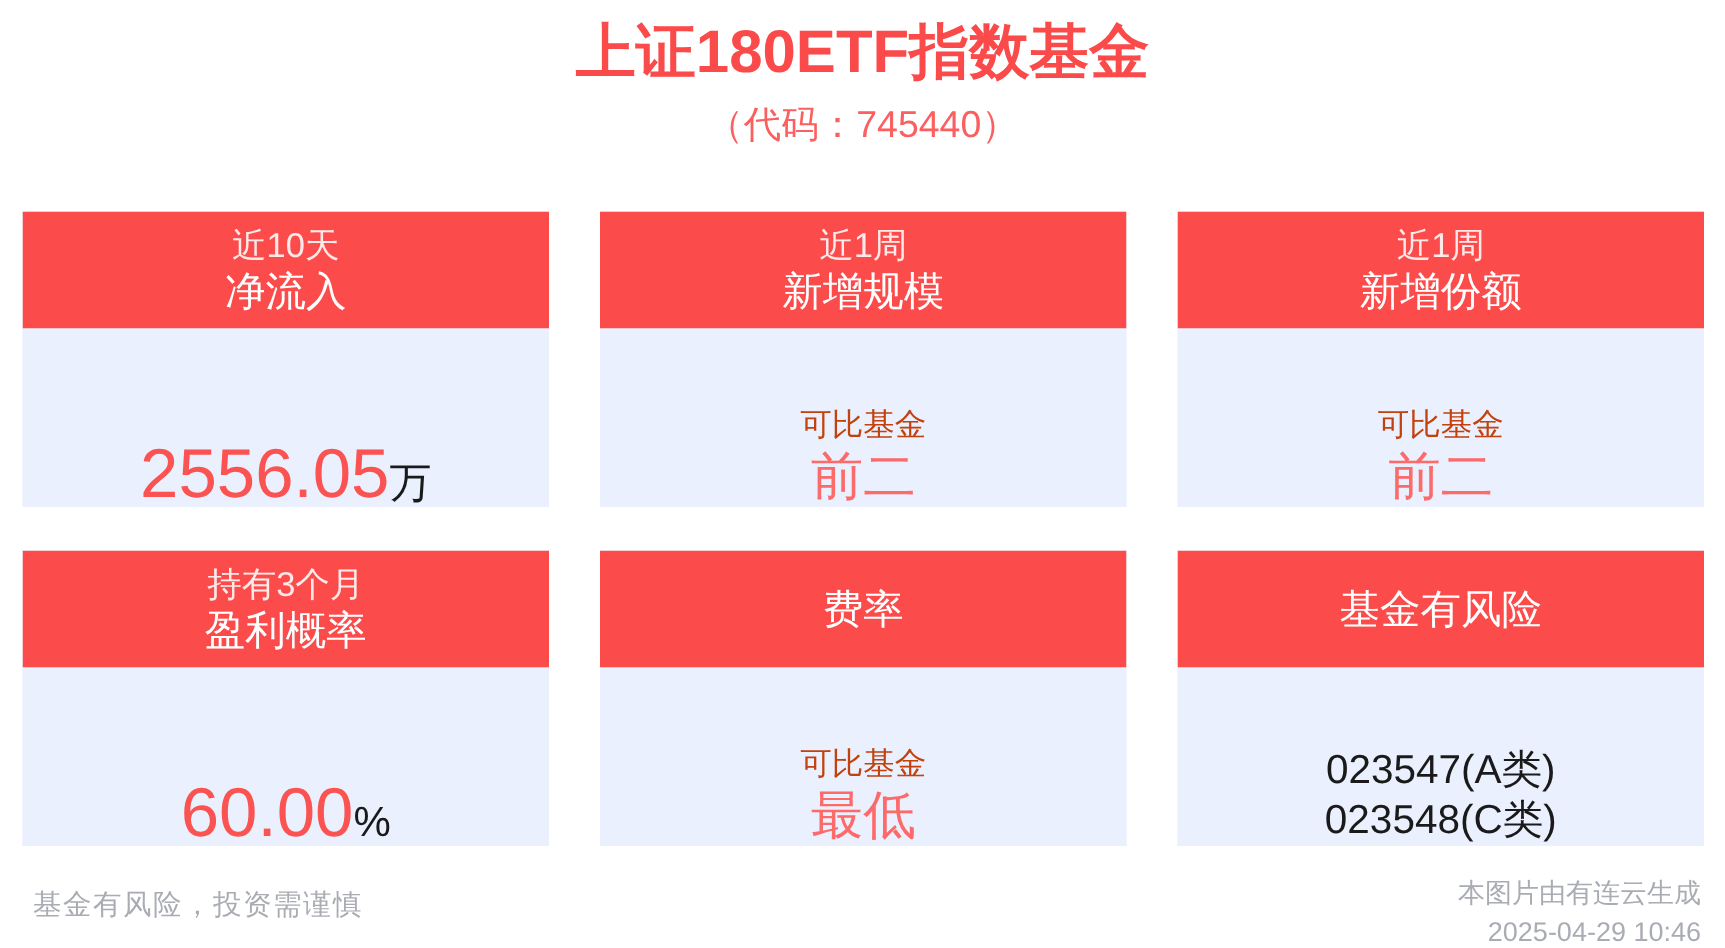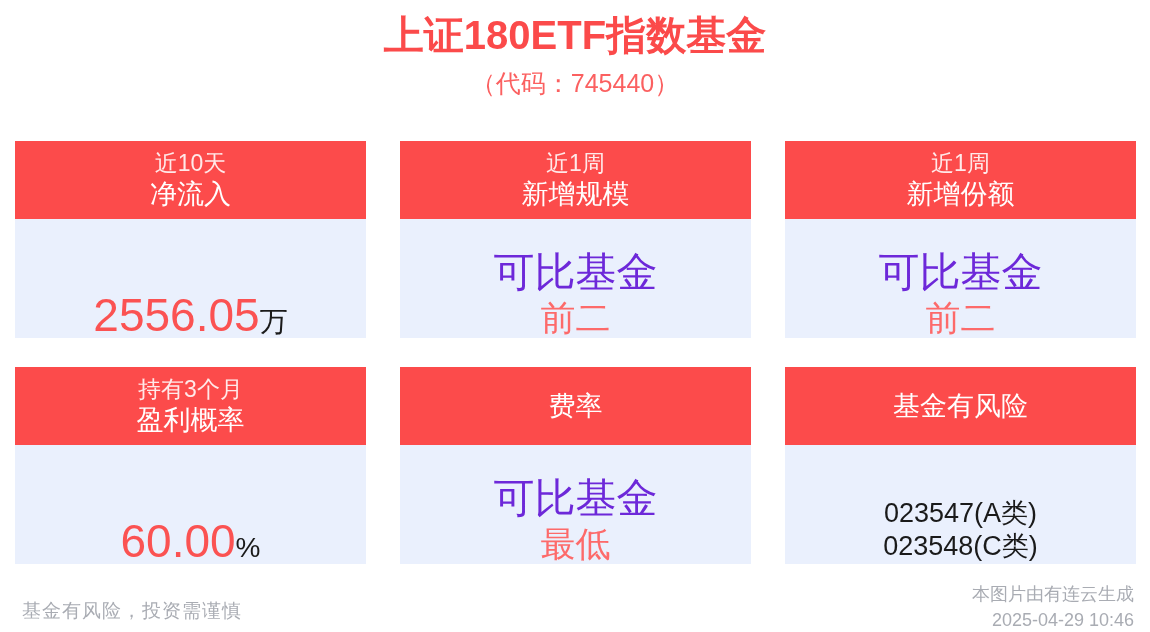--- a/index.html
+++ b/index.html
@@ -102,22 +102,22 @@
     line-height: 1;
   }
   .val-row {
     display: flex;
     align-items: baseline;
     justify-content: center;
   }
 
   
   .val-line-top {
-    font-size: 41px;
-    color: #6d28d9;
+    font-size: 21px;
+    color: #c2410c;
     line-height: 1.18;
   }
   .val-line-bottom {
     font-size: 35px;
     color: #fd6a6a;
     line-height: 1.18;
   }
 
   
   .code-line {
@@ -129,21 +129,21 @@
   
   .footer {
     position: absolute;
     left: 0;
     top: 578px;
     width: 1150px;
     height: 54px;
     box-sizing: border-box;
     padding: 0 16px 0 22px;
     display: flex;
-    align-items: center;
+    align-items: flex-start;
     justify-content: space-between;
     gap: 18px;
   }
   .disclaimer {
     font-size: 19px;
     color: #a9acb3;
     line-height: 1.5;
     padding-top: 12px;
     letter-spacing: 1px;
   }

